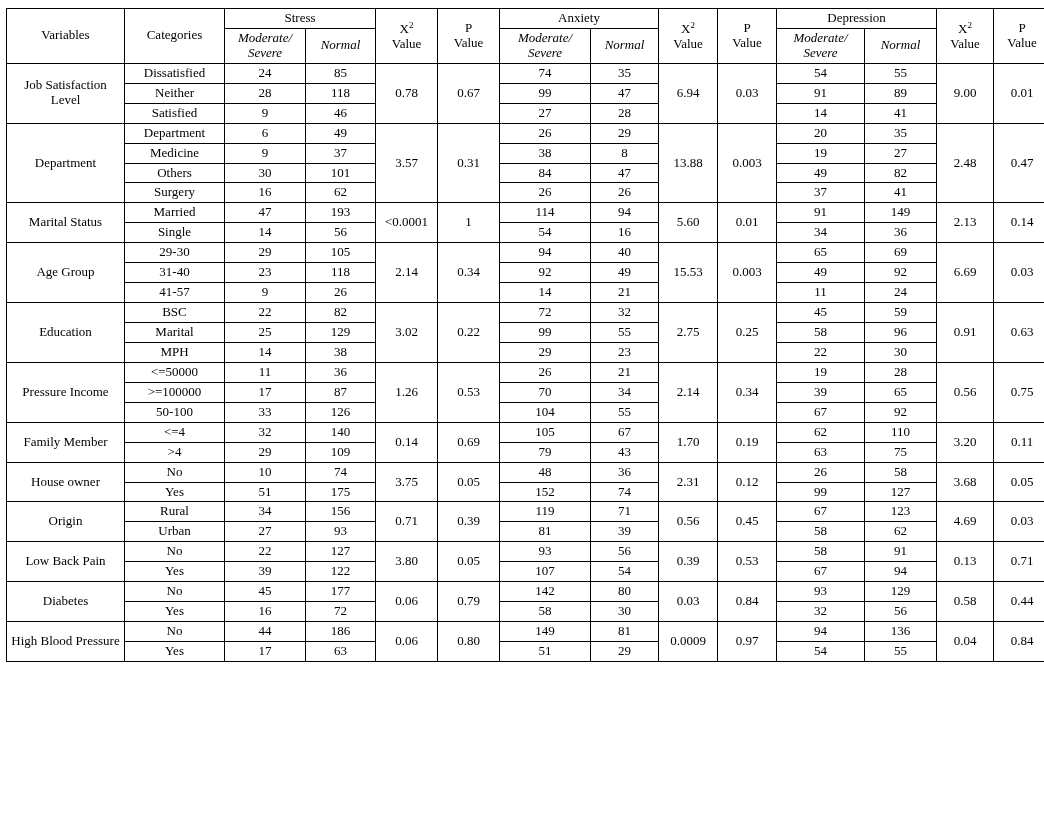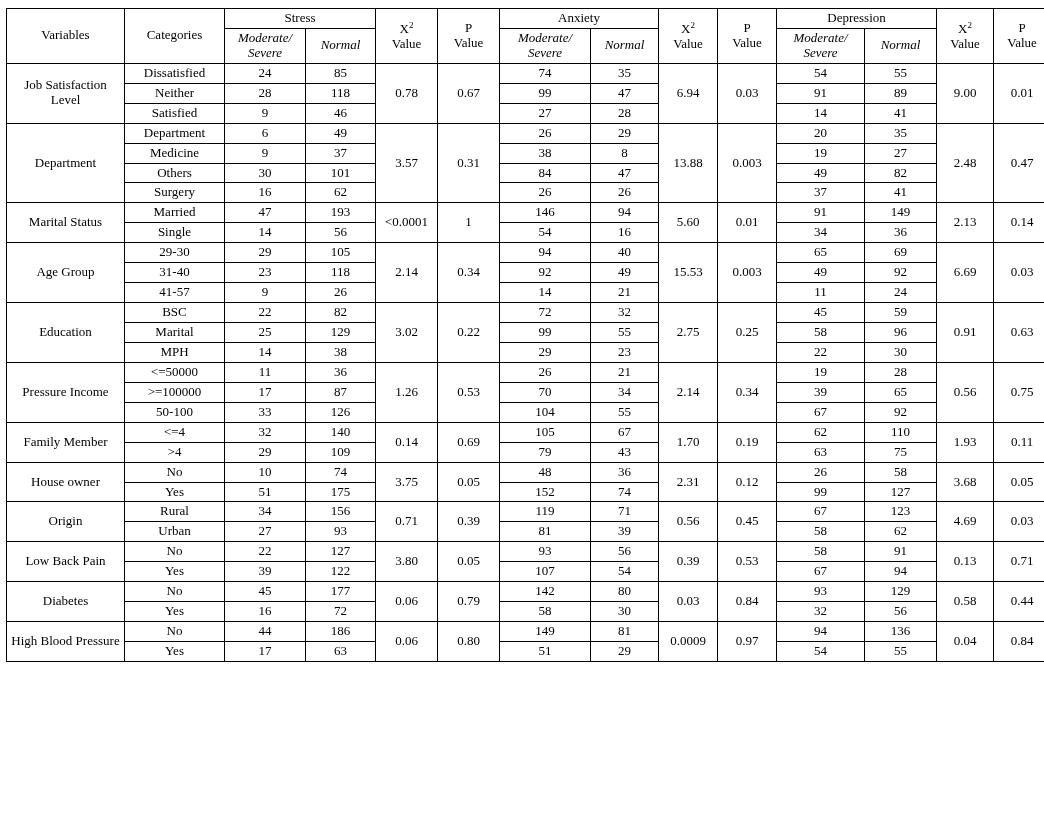--- a/index.html
+++ b/index.html
@@ -221,21 +221,21 @@
           <td class="num">37</td>
           <td class="num">41</td>
         </tr>
         <tr>
           <td rowspan="2" class="grp-label">Marital Status</td>
           <td class="cat-cell">Married</td>
           <td class="num">47</td>
           <td class="num">193</td>
           <td rowspan="2" class="stat">&lt;0.0001</td>
           <td rowspan="2" class="stat">1</td>
-          <td class="num">146</td>
+          <td class="num">114</td>
           <td class="num">94</td>
           <td rowspan="2" class="stat">5.60</td>
           <td rowspan="2" class="stat">0.01</td>
           <td class="num">91</td>
           <td class="num">149</td>
           <td rowspan="2" class="stat">2.13</td>
           <td rowspan="2" class="stat">0.14</td>
         </tr>
         <tr>
           <td class="cat-cell">Single</td>
@@ -354,21 +354,21 @@
           <td class="num">32</td>
           <td class="num">140</td>
           <td rowspan="2" class="stat">0.14</td>
           <td rowspan="2" class="stat">0.69</td>
           <td class="num">105</td>
           <td class="num">67</td>
           <td rowspan="2" class="stat">1.70</td>
           <td rowspan="2" class="stat">0.19</td>
           <td class="num">62</td>
           <td class="num">110</td>
-          <td rowspan="2" class="stat">1.93</td>
+          <td rowspan="2" class="stat">3.20</td>
           <td rowspan="2" class="stat">0.11</td>
         </tr>
         <tr>
           <td class="cat-cell">&gt;4</td>
           <td class="num">29</td>
           <td class="num">109</td>
           <td class="num">79</td>
           <td class="num">43</td>
           <td class="num">63</td>
           <td class="num">75</td>

